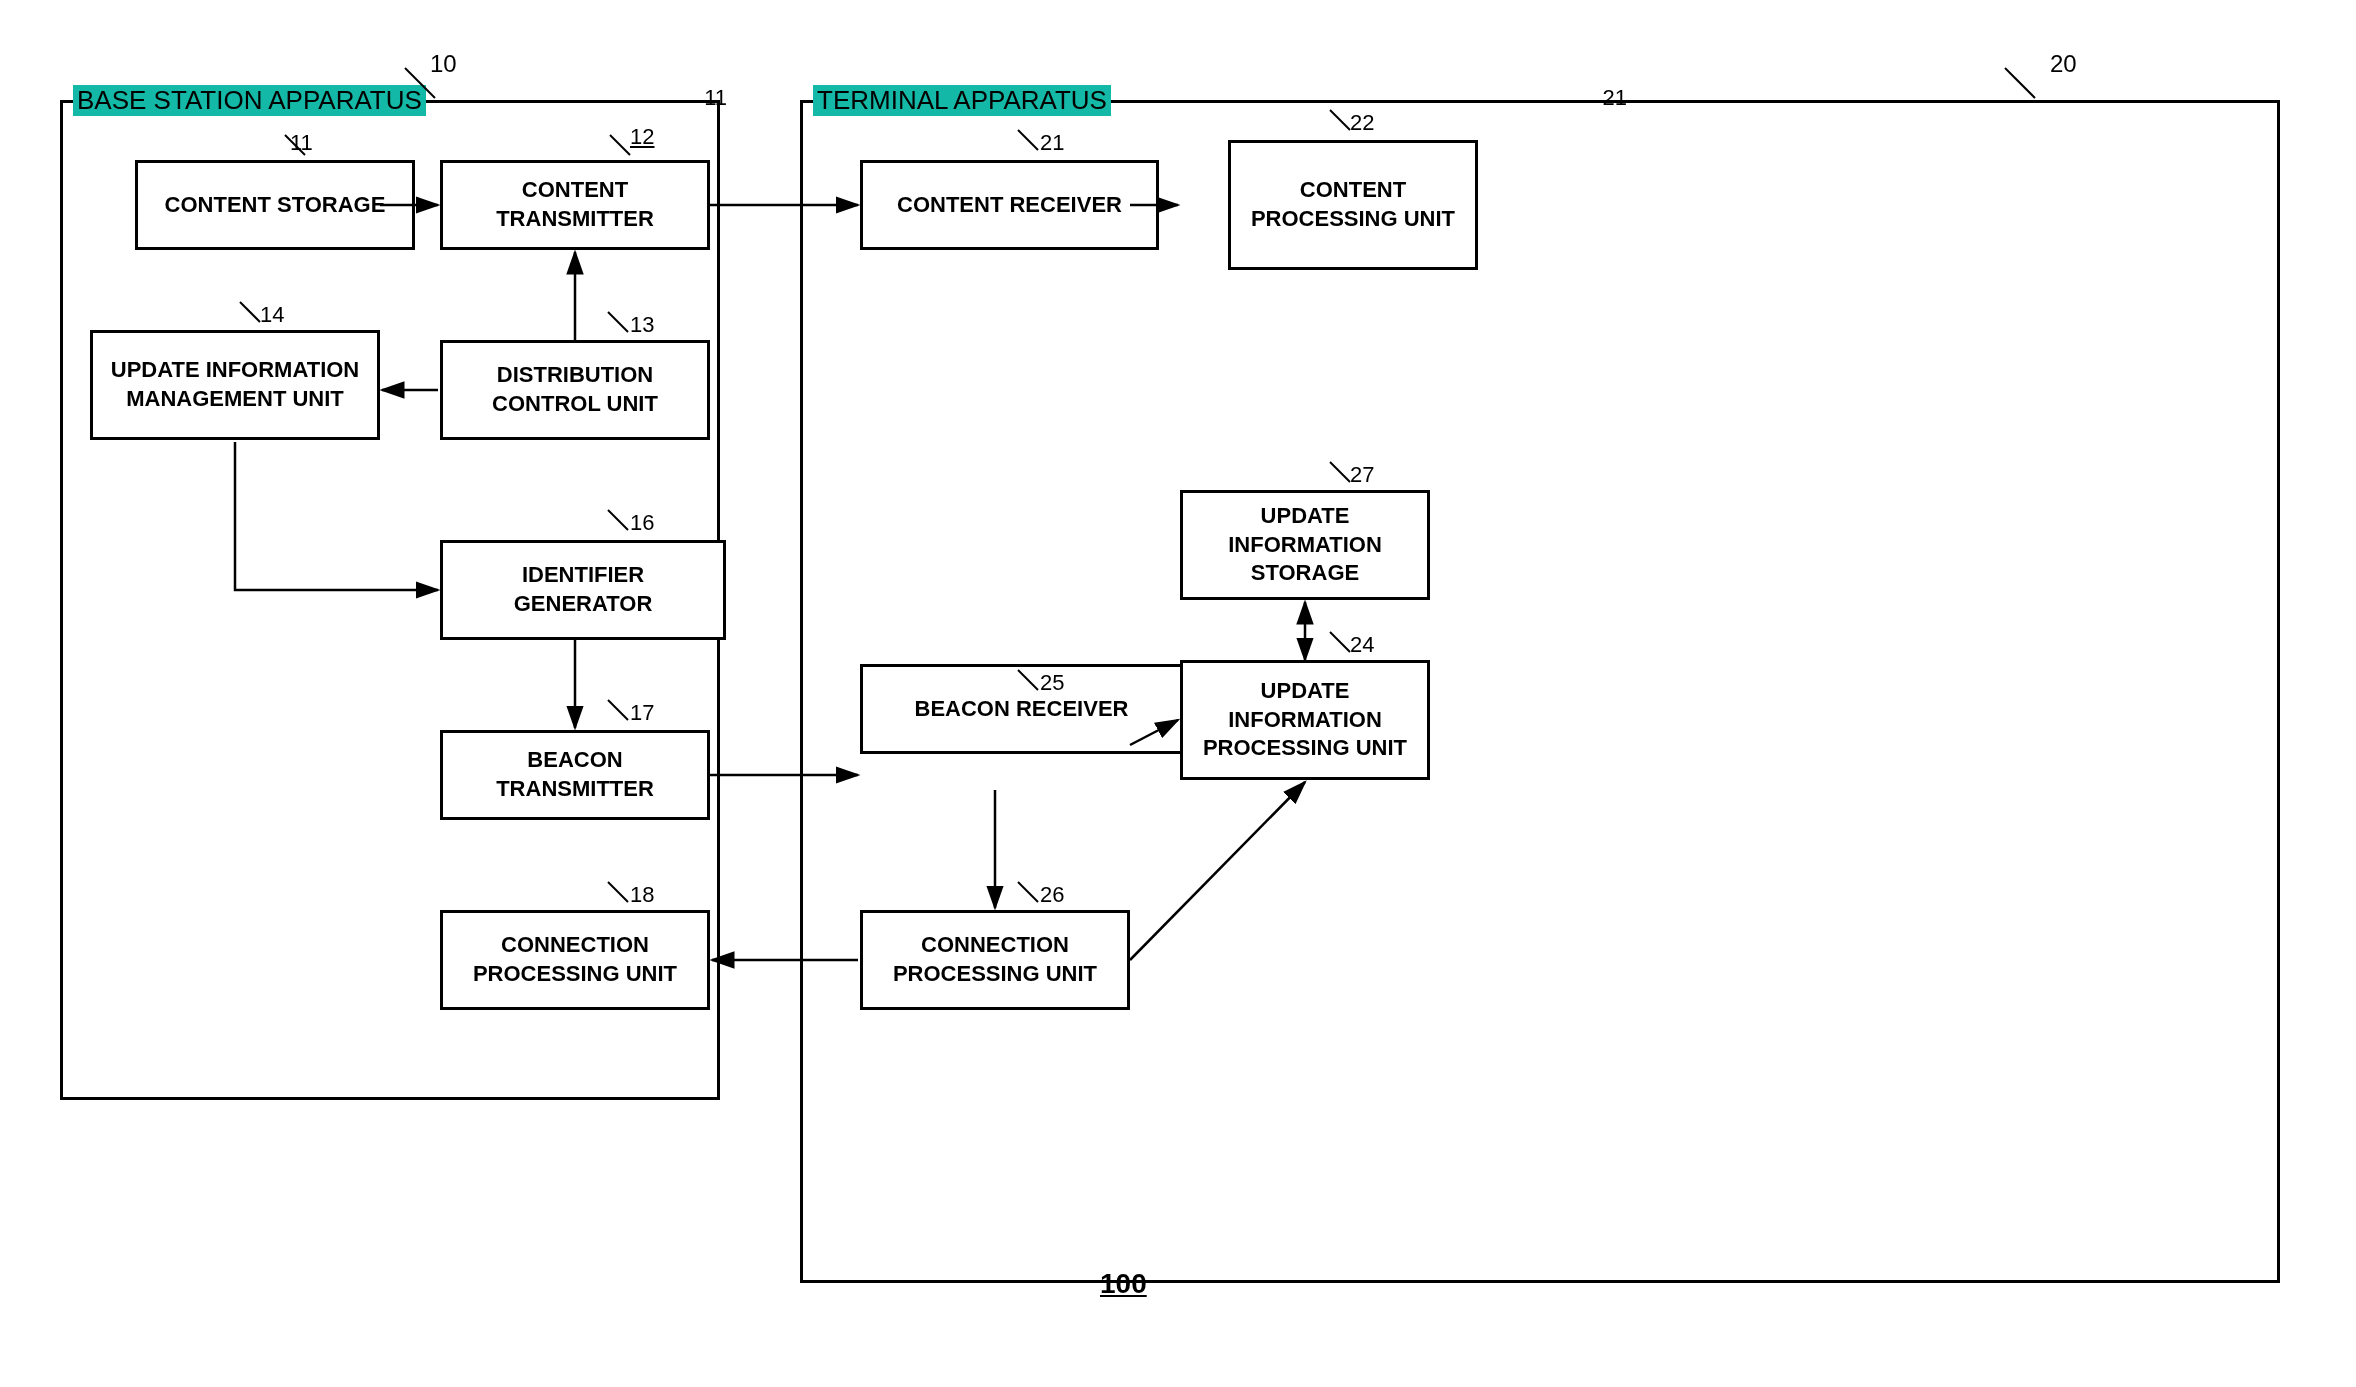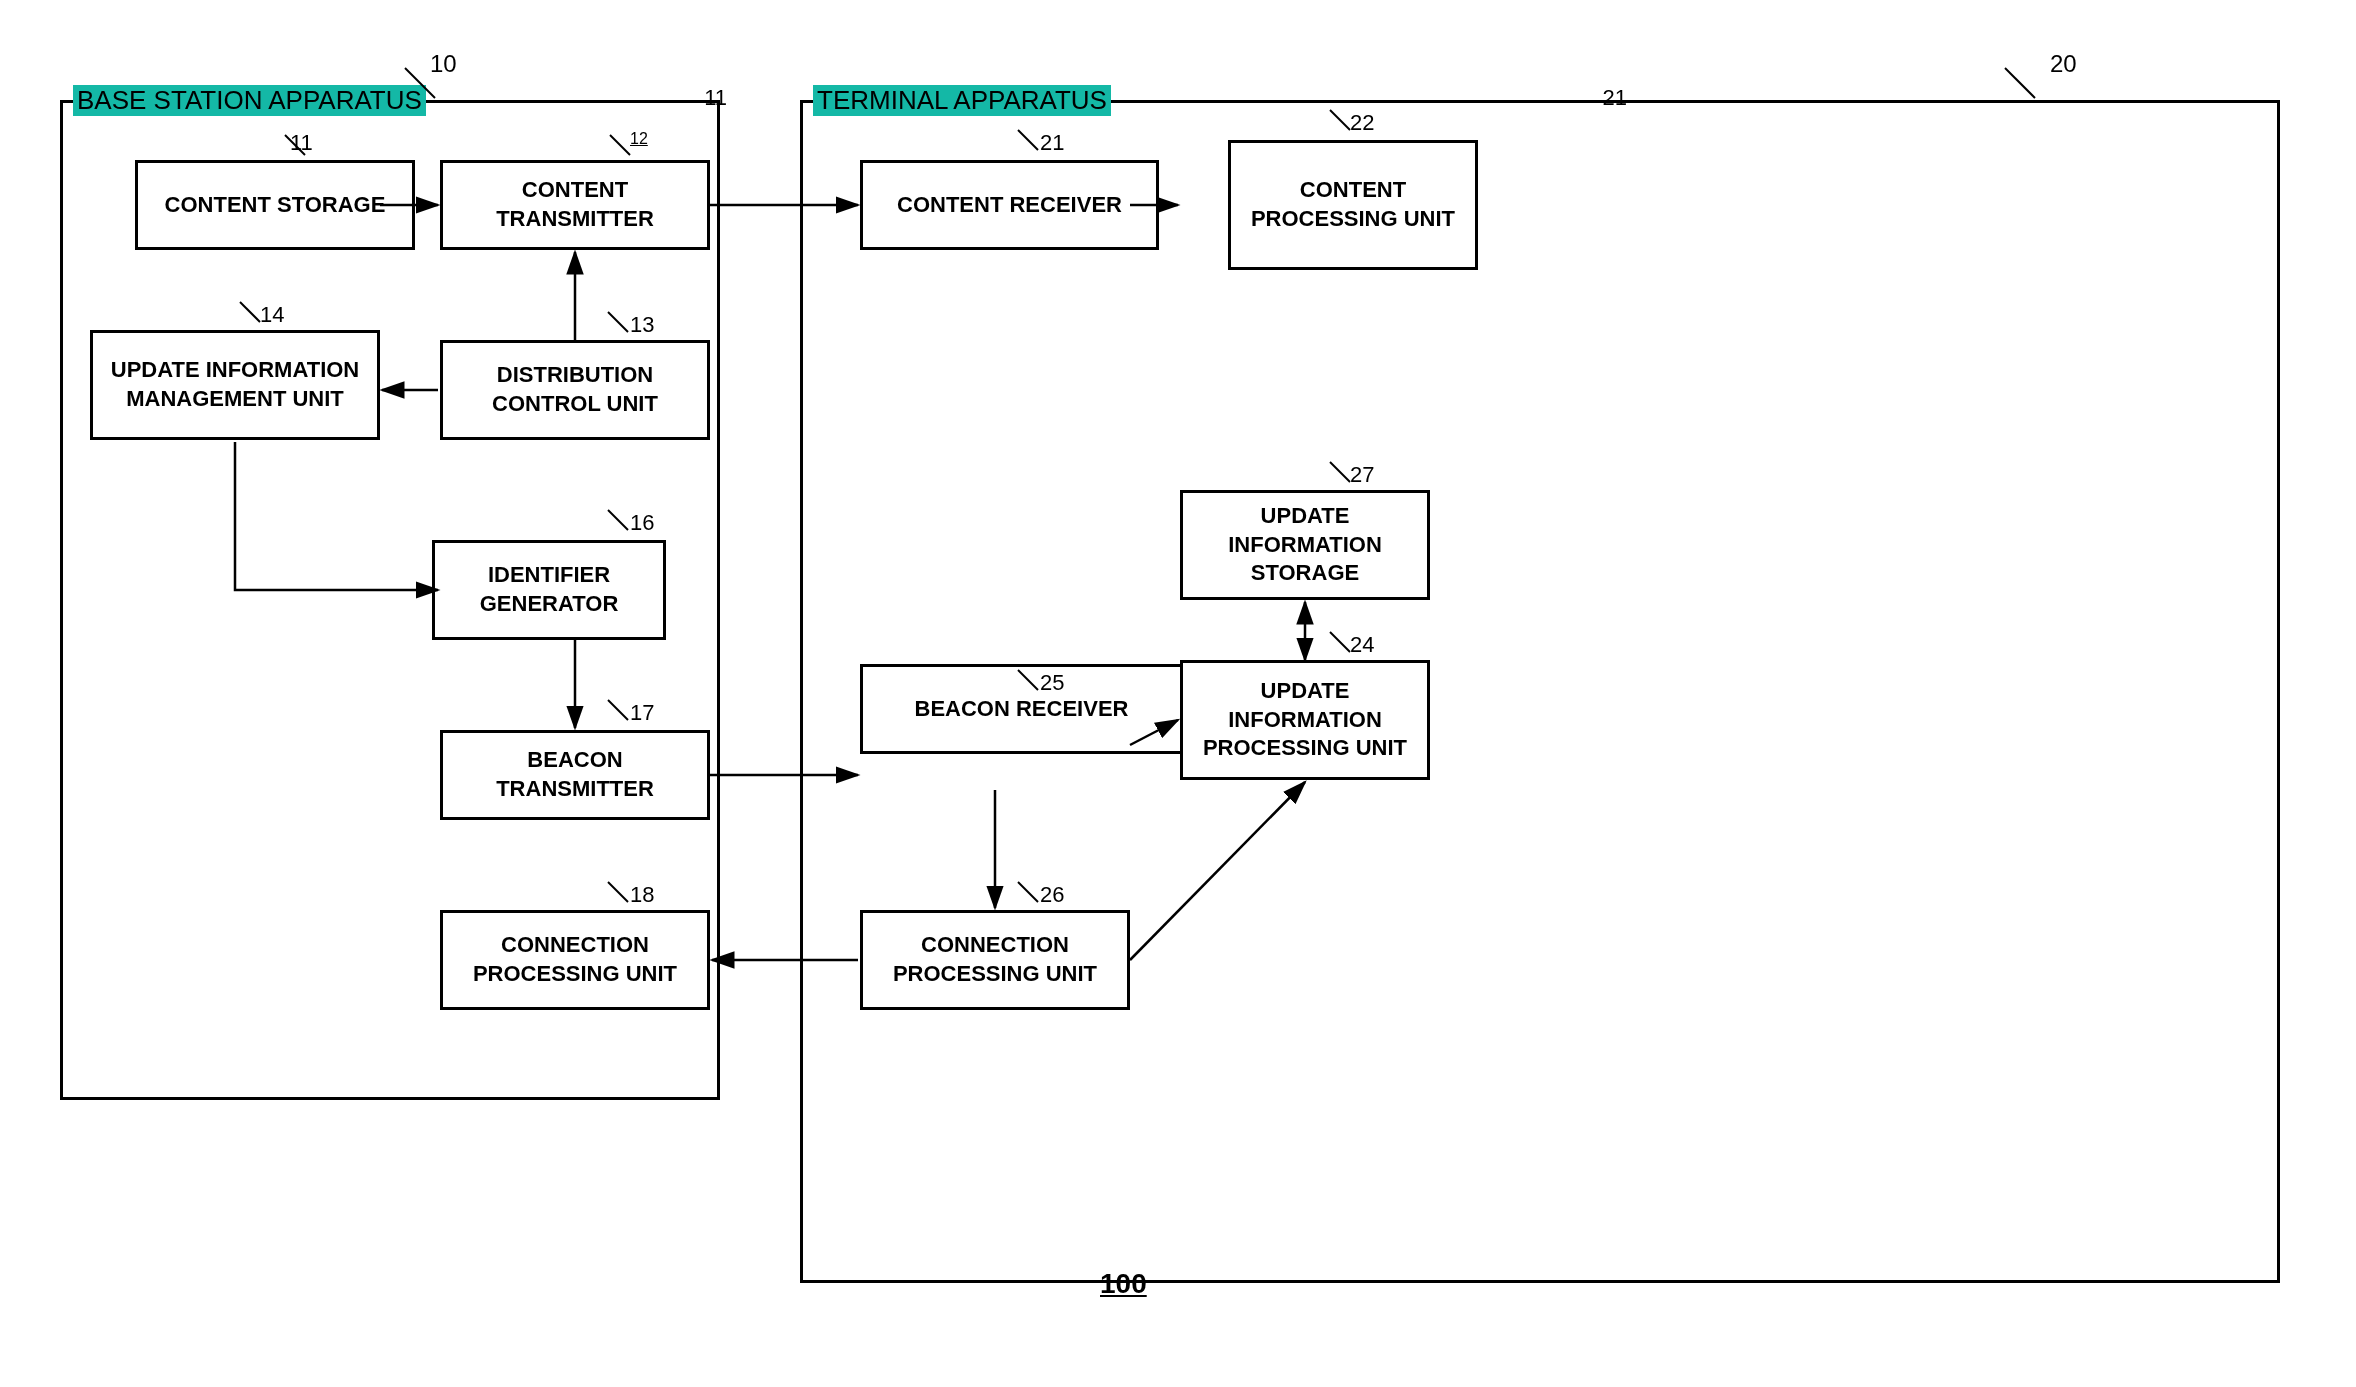--- a/index.html
+++ b/index.html
@@ -99,33 +99,33 @@
   </div>
 
   <div class="comp-box" style="top:120px; left:60px; width:280px; height:90px;margin-left:35px;">
     <span>CONTENT STORAGE</span>
   </div>
   <span class="ref-num" style="top:90px; left:250px; font-size:22px;">11</span>
 
   <div class="comp-box" style="top:120px; left:400px; width:270px; height:90px;">
     <span>CONTENT TRANSMITTER</span>
   </div>
-  <span class="ref-num" style="top:90px; left:590px; font-size:16px;text-decoration:underline;">12</span>
+  <span class="ref-num" style="top:84px; left:590px; font-size:22px;text-decoration:underline;">12</span>
 
   <div class="comp-box" style="top:300px; left:400px; width:270px; height:100px;">
     <span>DISTRIBUTION CONTROL UNIT</span>
   </div>
   <span class="ref-num" style="top:272px; left:590px; font-size:22px;">13</span>
 
   <div class="comp-box" style="top:290px; left:50px; width:290px; height:110px;">
     <span>UPDATE INFORMATION MANAGEMENT UNIT</span>
   </div>
   <span class="ref-num" style="top:262px; left:220px; font-size:22px;">14</span>
 
-  <div class="comp-box" style="top:500px; left:392px; width:234px; height:100px;">
+  <div class="comp-box" style="top:500px; left:400px; width:286px; height:100px;">
     <span>IDENTIFIER GENERATOR</span>
   </div>
   <span class="ref-num" style="top:470px; left:590px; font-size:22px;">16</span>
 
   <div class="comp-box" style="top:690px; left:400px; width:270px; height:90px;">
     <span>BEACON TRANSMITTER</span>
   </div>
   <span class="ref-num" style="top:660px; left:590px; font-size:22px;">17</span>
 
   <div class="comp-box" style="top:870px; left:400px; width:270px; height:100px;">

